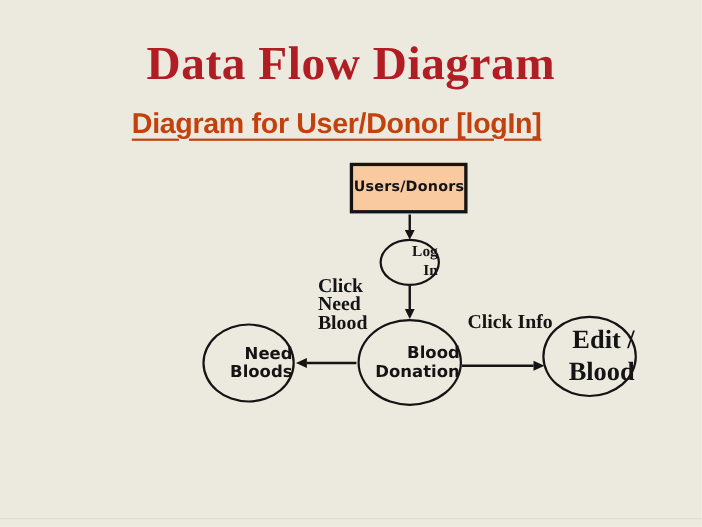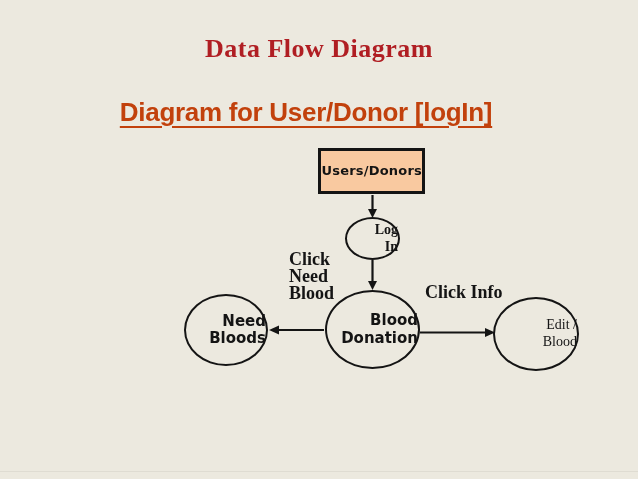--- a/index.html
+++ b/index.html
@@ -10,21 +10,21 @@
     overflow:hidden;
     font-family:"Liberation Sans",sans-serif;
   }
   .title{
     position:absolute;
     left:0;right:0;top:34px;
     margin:0;
     text-align:center;
     font-family:"Liberation Serif",serif;
     font-weight:bold;
-    font-size:26px;
+    font-size:43px;
     letter-spacing:0.5px;
     color:#B01E23;
   }
   .subtitle{
     position:absolute;
     left:306px;top:97px;
     transform:translateX(-50%);
     margin:0;
     white-space:nowrap;
     font-family:"Liberation Sans",sans-serif;
@@ -76,25 +76,25 @@
     font-size:15px;
   }
   .need-ellipse{
     left:184px;top:294px;width:84px;height:72px;
     border:2.5px solid #141414;
     font-family:"DejaVu Sans",sans-serif;
     font-weight:bold;
     font-size:15px;
   }
   .edit-ellipse{
-    left:493px;top:297px;width:86px;height:74px;
+    left:493px;top:287px;width:86px;height:74px;
     border:2.5px solid #141414;
     font-family:"Liberation Serif",serif;
-    font-weight:normal;
-    font-size:14px;
+    font-weight:bold;
+    font-size:24px;
     line-height:1.2;
   }
   .edge-label{
     position:absolute;
     font-family:"Liberation Serif",serif;
     font-weight:bold;
     font-size:18px;
     color:#141414;
     line-height:17px;
     white-space:nowrap;

